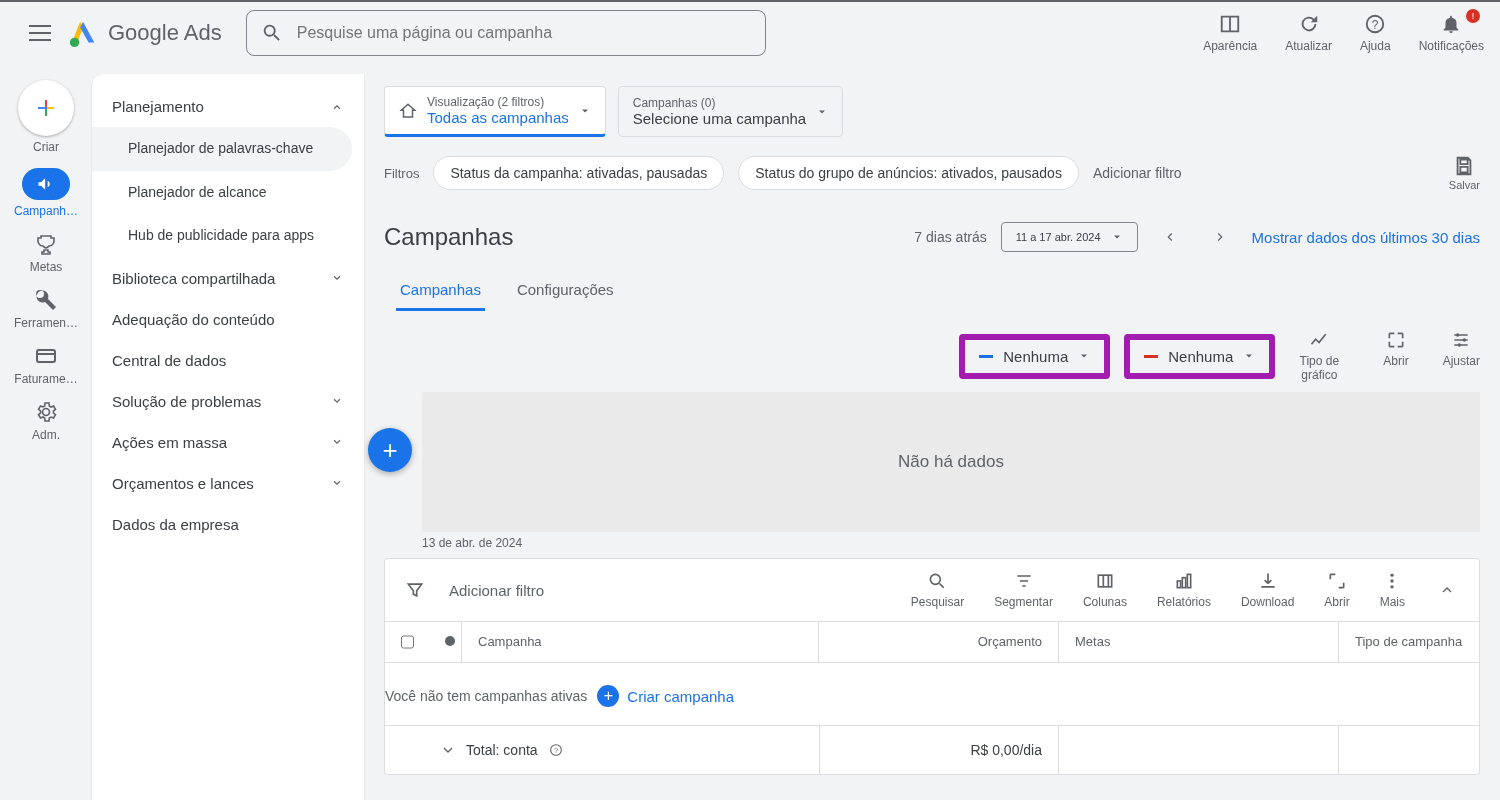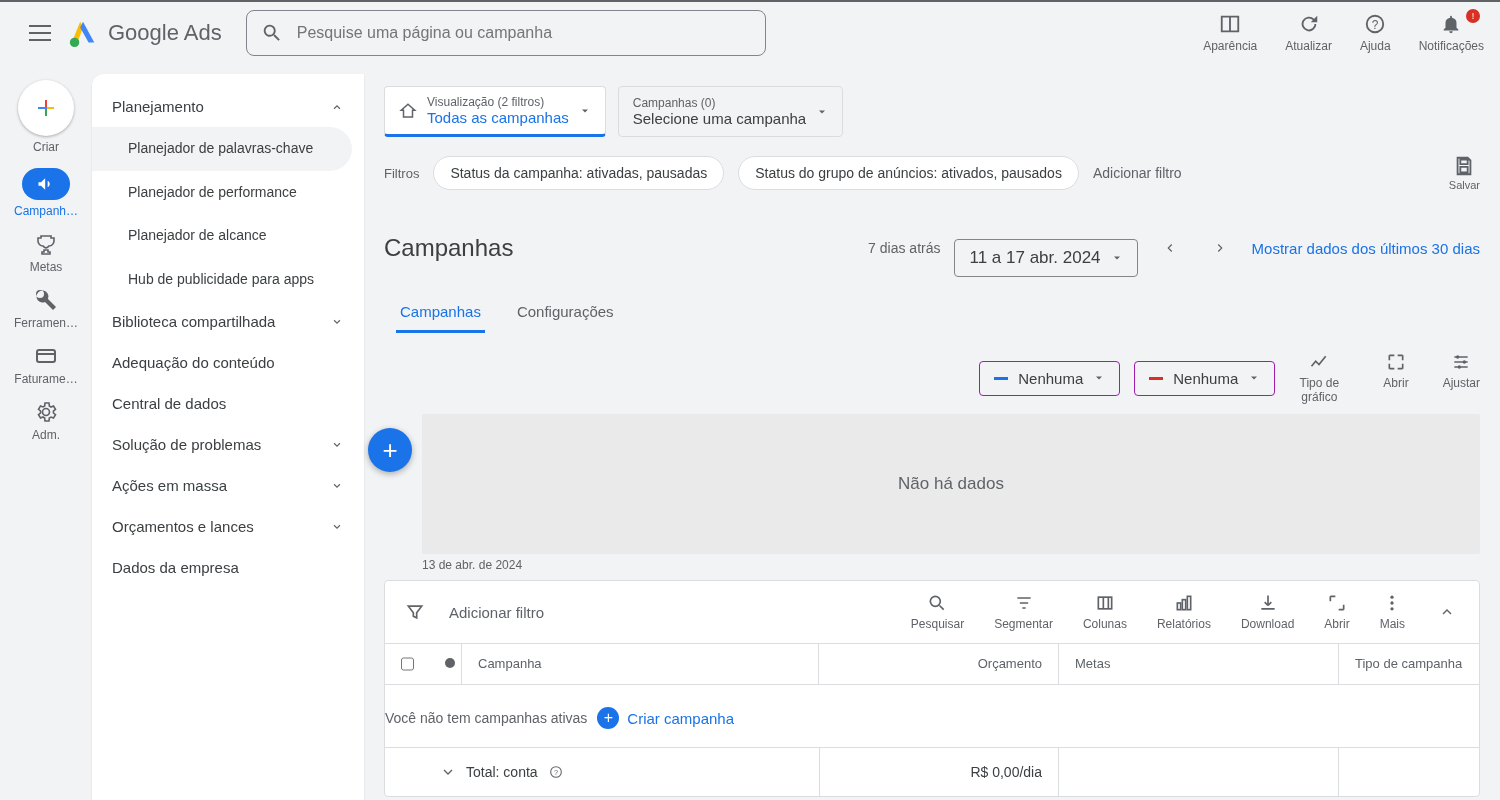--- a/index.html
+++ b/index.html
@@ -44,30 +44,30 @@
 .filters-label { font-size: 13px; color: #5f6368; }
 .filter-chip { background: #fff; border: 1px solid #dadce0; border-radius: 18px; padding: 8px 16px; font-size: 14px; cursor: pointer; }
 .add-filter-link { font-size: 14px; color: #5f6368; cursor: pointer; }
 .save-action { margin-left: auto; display: flex; flex-direction: column; align-items: center; gap: 2px; cursor: pointer; }
 .save-action-label { font-size: 11px; color: #5f6368; }
 
 .heading-row { display: flex; align-items: center; padding: 18px 0 8px 0; gap: 14px; }
 .page-title { font-size: 24px; font-weight: 400; }
 .heading-right { margin-left: auto; display: flex; align-items: center; gap: 14px; }
 .ago-label { font-size: 14px; color: #5f6368; }
-.date-picker { border: 1px solid #80868b; border-radius: 4px; padding: 8px 14px; display: flex; align-items: center; gap: 10px; font-size: 17px; cursor: pointer; margin-top: 20px; }
+.date-picker { border: 1px solid #80868b; border-radius: 4px; padding: 8px 14px; display: flex; align-items: center; gap: 10px; font-size: 11px; cursor: pointer; }
 .nav-arrow { width: 36px; height: 36px; display: flex; align-items: center; justify-content: center; cursor: pointer; }
 .link-30 { color: #1a73e8; font-size: 15px; cursor: pointer; }
 
 .tabs-row { display: flex; gap: 28px; border-bottom: 1px solid transparent; padding: 8px 0 0 12px; }
 .tab { padding: 10px 4px; font-size: 15px; color: #5f6368; cursor: pointer; border-bottom: 3px solid transparent; }
 .tab.active { color: #1a73e8; border-bottom-color: #1a73e8; }
 
 .chart-ctrl-row { display: flex; align-items: center; gap: 14px; padding: 18px 0 10px 0; }
-.metric-dd { border: 1px solid #a21caf; border-radius: 4px; padding: 8px 14px; display: flex; align-items: center; gap: 10px; cursor: pointer; font-size: 15px; }
+.metric-dd { border: 6px solid #a21caf; border-radius: 4px; padding: 8px 14px; display: flex; align-items: center; gap: 10px; cursor: pointer; font-size: 15px; }
 .metric-swatch { width: 14px; height: 3px; }
 .chart-ctrl-right { margin-left: auto; display: flex; gap: 34px; }
 .ctrl-col { display: flex; flex-direction: column; align-items: center; gap: 4px; cursor: pointer; }
 .ctrl-label { font-size: 12px; color: #5f6368; text-align: center; max-width: 60px; }
 
 .chart-area { background: #eaeaea; height: 140px; margin-left: 38px; display: flex; align-items: center; justify-content: center; color: #5f6368; font-size: 17px; border-radius: 2px; }
 .chart-date-label { margin-left: 38px; font-size: 12px; color: #5f6368; padding: 4px 0; }
 
 .fab { position: absolute; top: 428px; left: 368px; width: 44px; height: 44px; background: #1a73e8; border-radius: 50%; color: #fff; display: flex; align-items: center; justify-content: center; font-size: 26px; cursor: pointer; box-shadow: 0 2px 6px rgba(0,0,0,.3); z-index: 5; }
 
@@ -205,21 +205,20 @@
 </div>
 
 <div class="side-panel">
   <div class="sp-section-head">
     <span>Planejamento</span>
     <svg width="14" height="14" viewBox="0 0 24 24">
         <path d="M7 15l5-5 5 5" stroke="#5f6368" stroke-width="2" fill="none"></path>
       </svg>
   </div>
   <div class="sp-item active">Planejador de palavras-chave</div>
-  <div class="sp-item">Planejador de performance</div>
   <div class="sp-item">Planejador de alcance</div>
   <div class="sp-item">Hub de publicidade para apps</div>
   <div class="sp-section-head">
     <span>Biblioteca compartilhada</span>
     <svg width="14" height="14" viewBox="0 0 24 24">
         <path d="M7 9l5 5 5-5" stroke="#5f6368" stroke-width="2" fill="none"></path>
       </svg>
   </div>
   <div class="sp-item-single">Adequação do conteúdo</div>
   <div class="sp-item-single">Central de dados</div>

